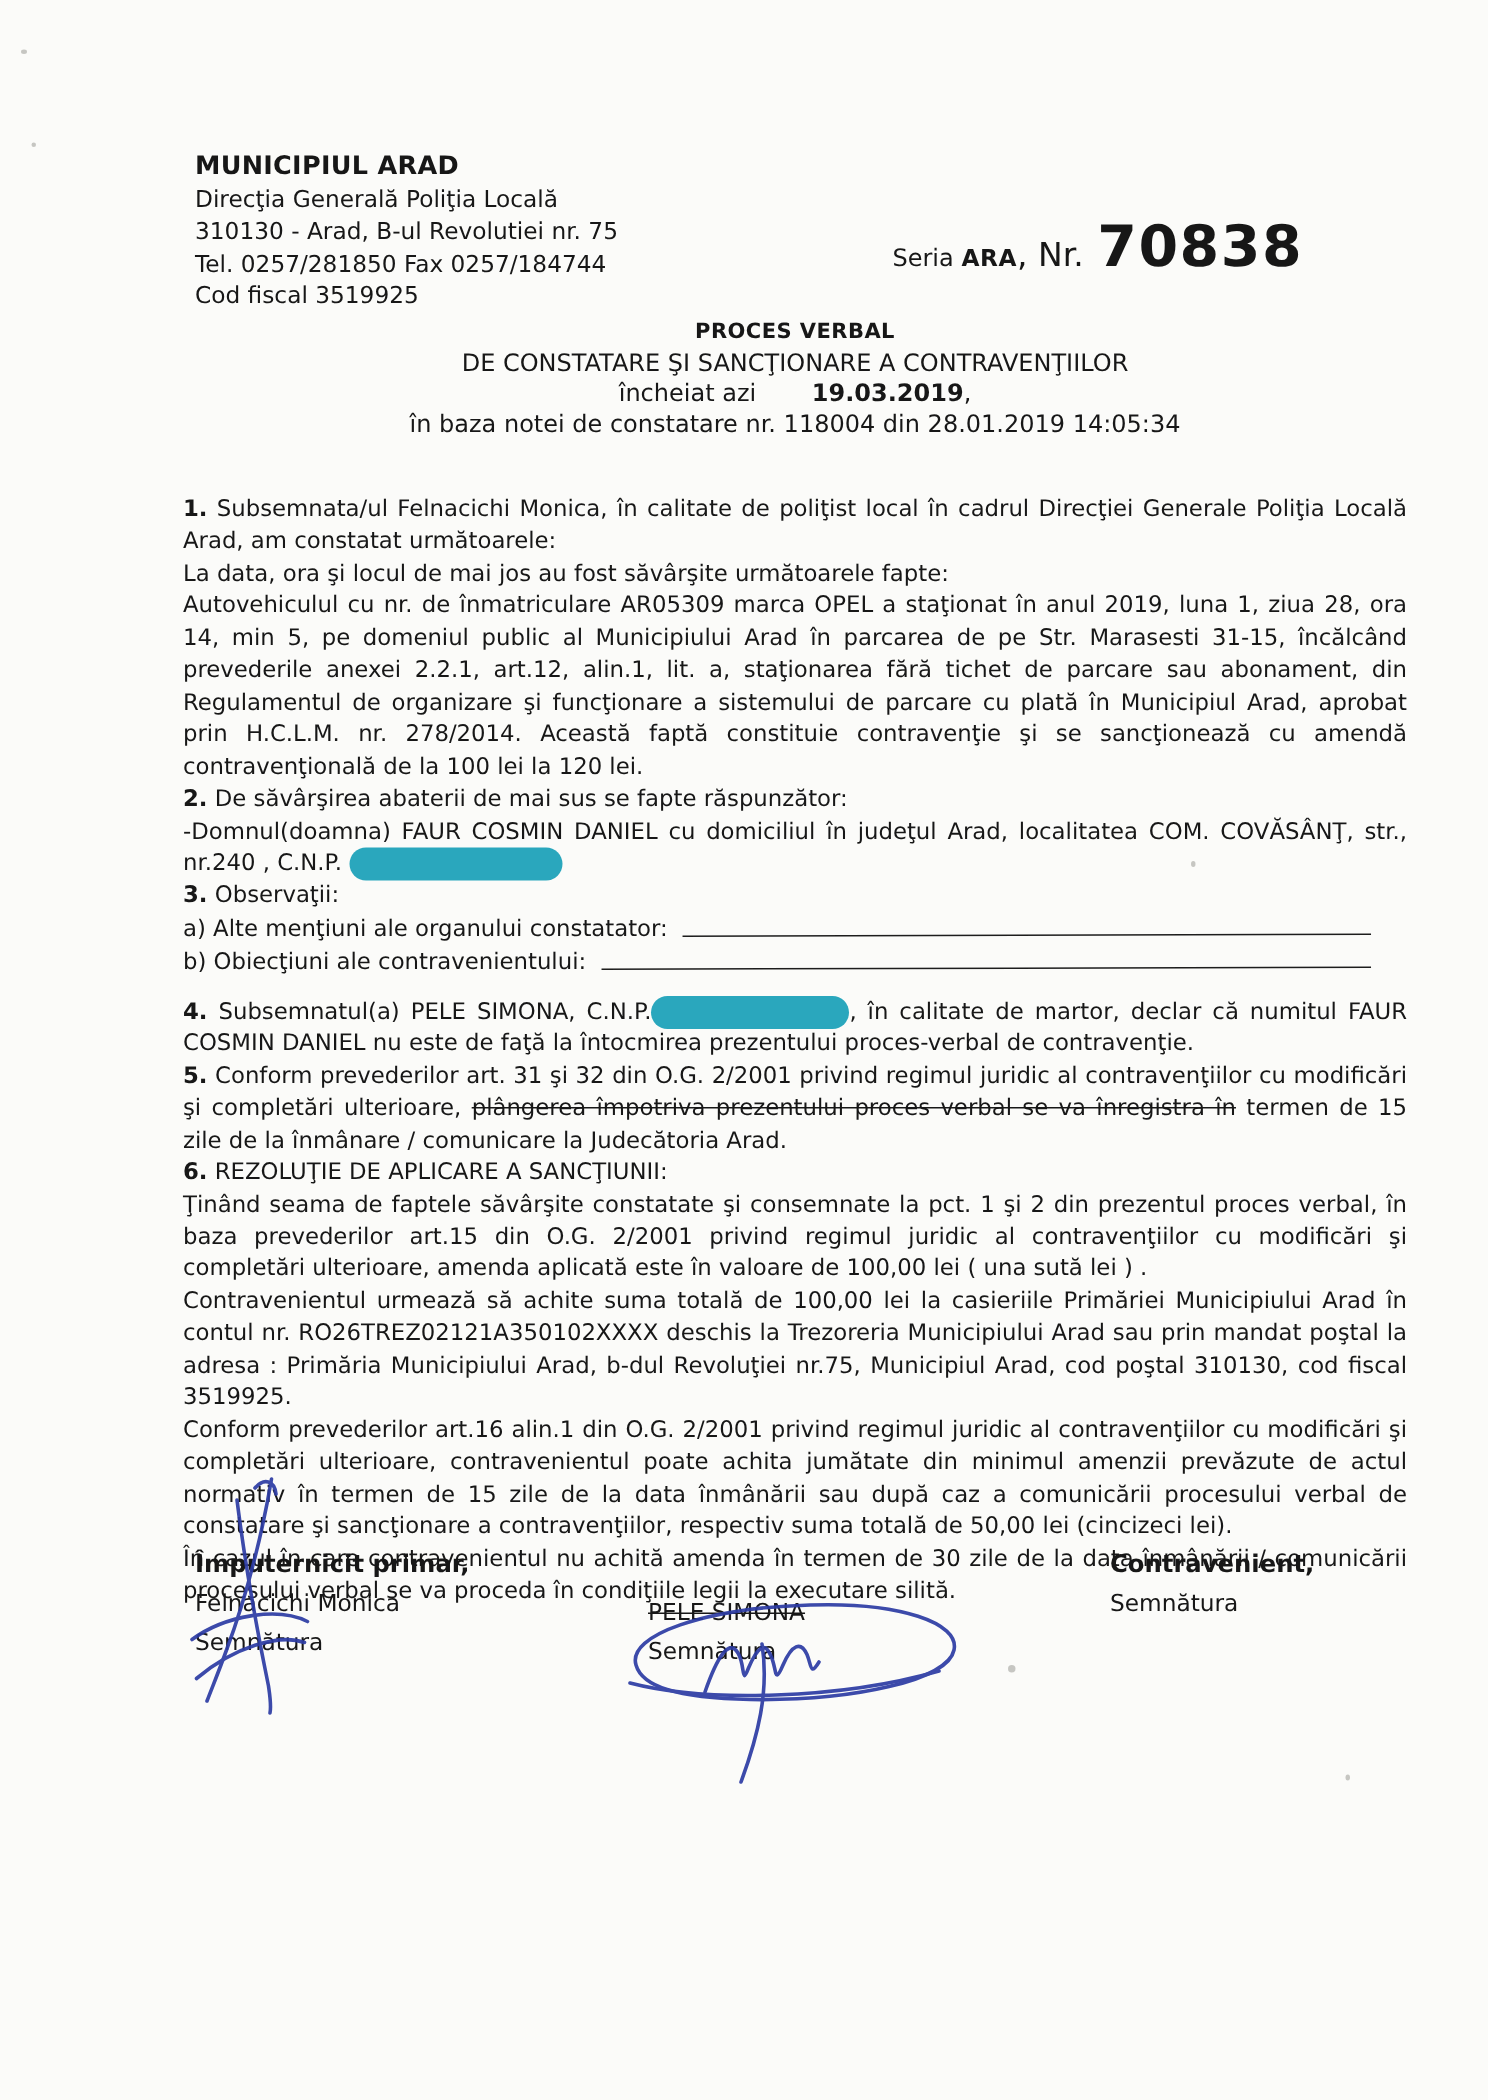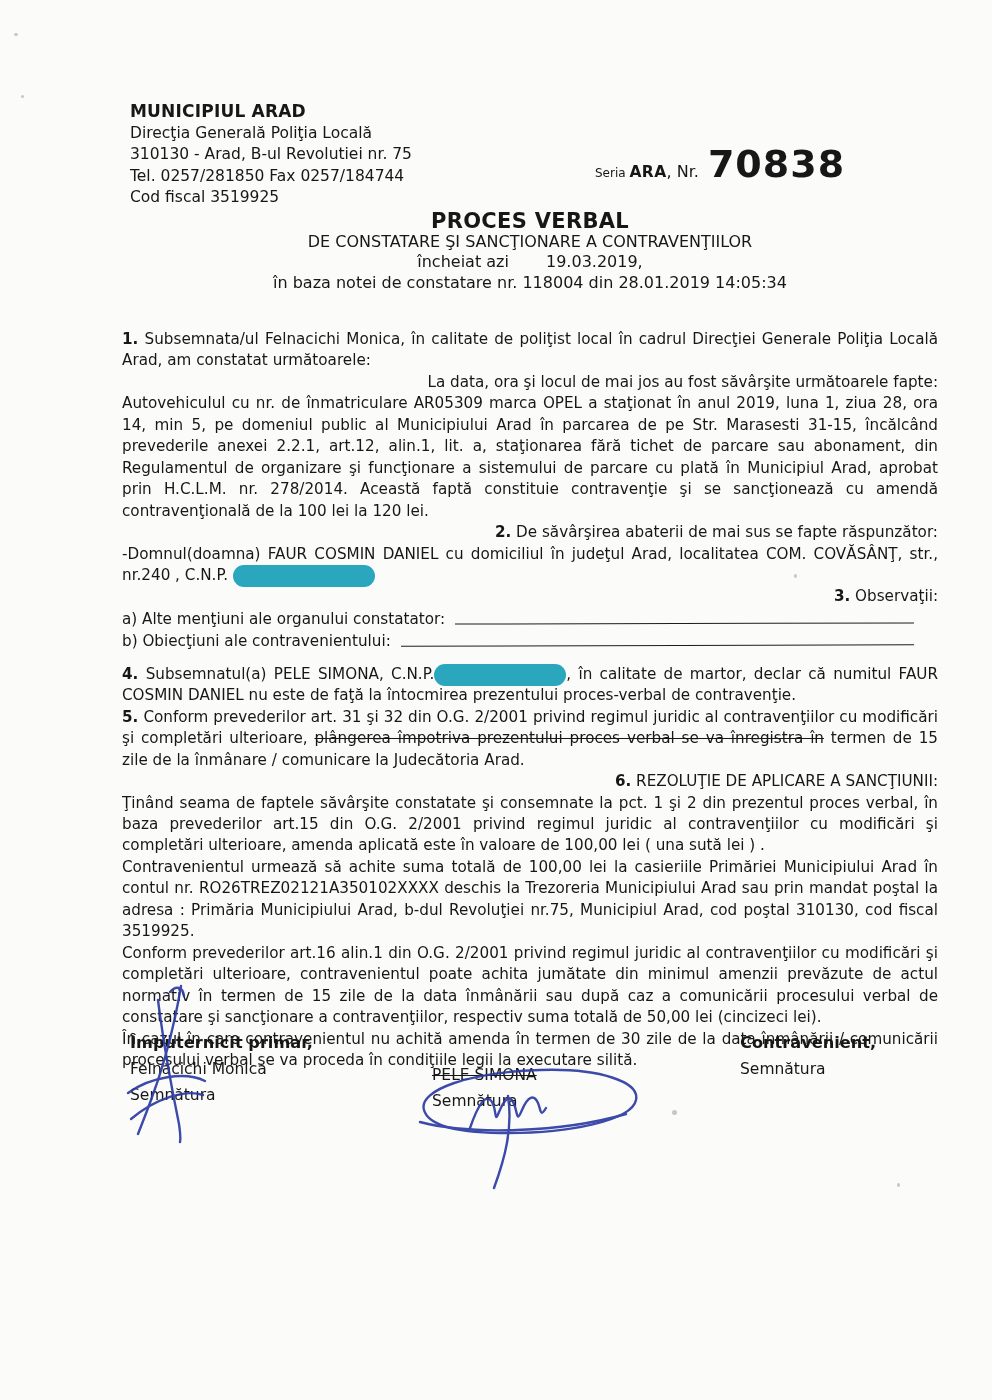--- a/index.html
+++ b/index.html
@@ -11,34 +11,34 @@
     position:relative;
     overflow:hidden;
   }
   .page { position:absolute; inset:0; }
 
   
   .header-org { position:absolute; left:130px; top:101px; font-size:15.5px; line-height:21.5px; }
   .org-name  { font-weight:bold; font-size:17px; letter-spacing:.2px; }
 
   .seria { position:absolute; left:595px; top:147px; display:flex; align-items:baseline; white-space:pre; }
-  .seria-label { font-size:12px; }
+  .seria-label { font-size:16px; }
   .seria-value { font-weight:bold; font-size:15.5px; letter-spacing:.4px; }
-  .nr-label    { font-size:16px; }
+  .nr-label    { font-size:22px; }
   .nr-value    { font-size:38px; font-weight:bold; letter-spacing:1px; line-height:.9; margin-left:9px; }
 
   
   .title-block { position:absolute; left:122px; width:816px; top:211px; text-align:center; font-size:16px; line-height:20.5px; }
-  .title-l1 { font-weight:bold; font-size:21px; letter-spacing:.3px; }
-  .title-l3 b { font-weight:normal;margin-left:32px; }
+  .title-l1 { font-weight:bold; font-size:14px; letter-spacing:.3px; }
+  .title-l3 b { font-weight:bold;margin-left:32px; }
 
   
   .doc-body { position:absolute; left:122px; width:816px; top:329px; font-size:15.2px; line-height:21.45px; }
   .para { margin:0; text-align:justify; }
-  .para.left { text-align:right; }
+  .para.left { text-align:left; }
   .para.gap-top { margin-top:11px; }
   .bold { font-weight:bold; }
   .struck { text-decoration:line-through; text-decoration-thickness:1.4px;margin-top:32px; }
   .redact {
     display:inline-block; height:22px; border-radius:11px;
     vertical-align:text-bottom; margin-bottom:-3px;
   }
   .para.field { display:flex; align-items:baseline; text-align:left; white-space:pre; }
   .fill-line { flex:1; border-bottom:1.6px solid #1d1d1d; height:15px; margin-left:10px; margin-right:24px; transform:rotate(-.15deg); }
 

